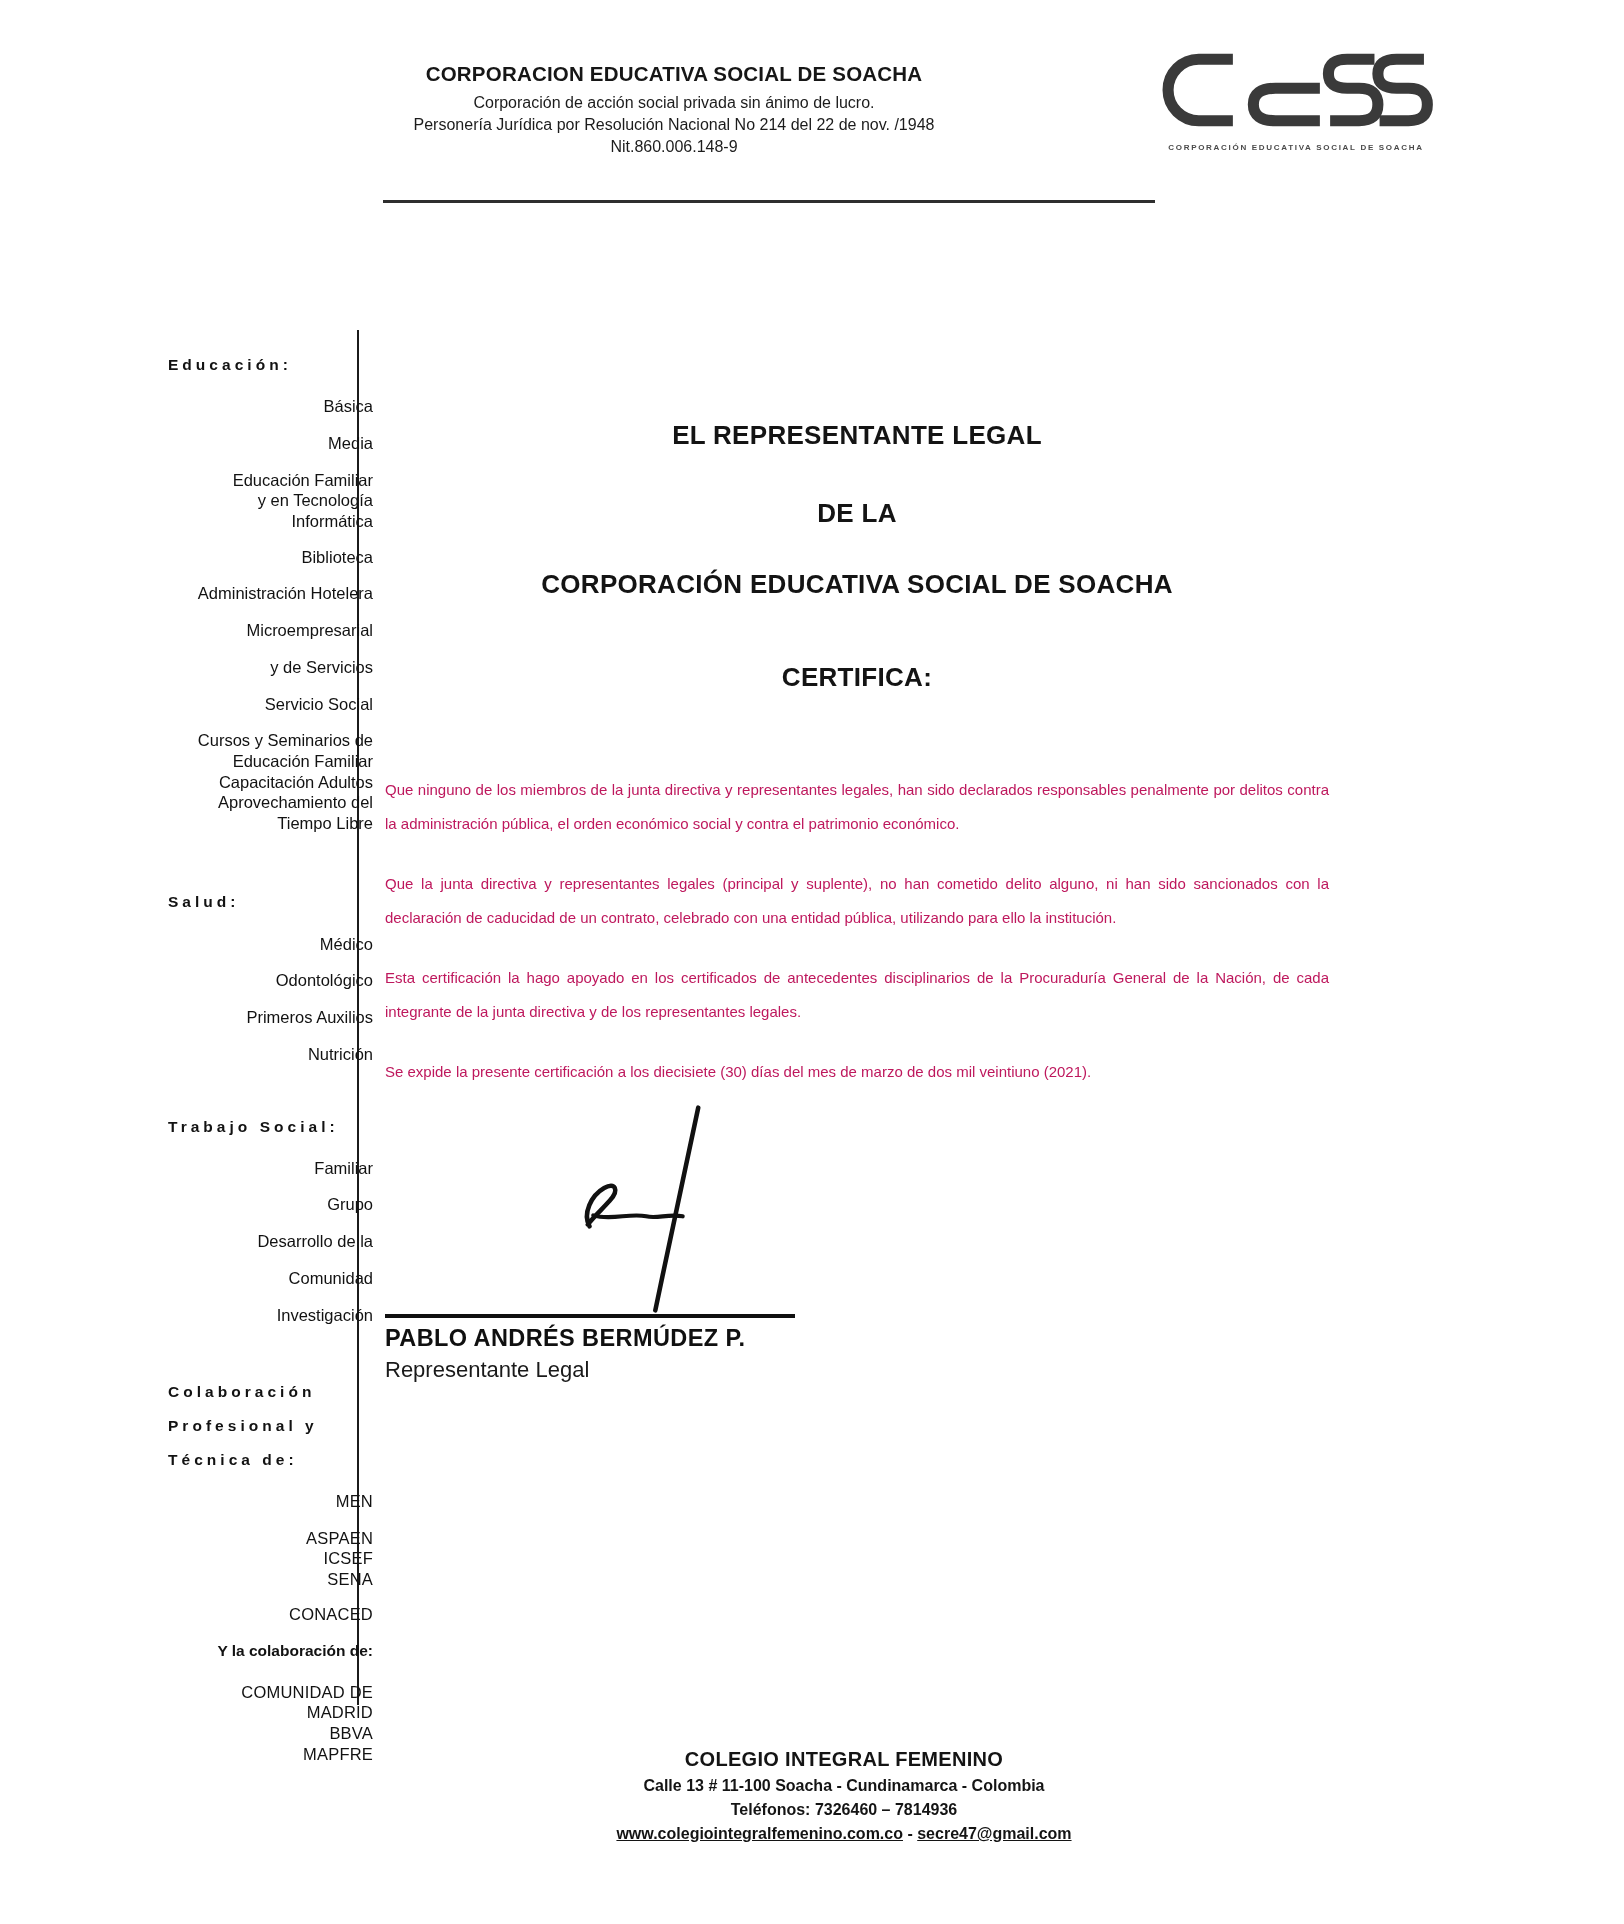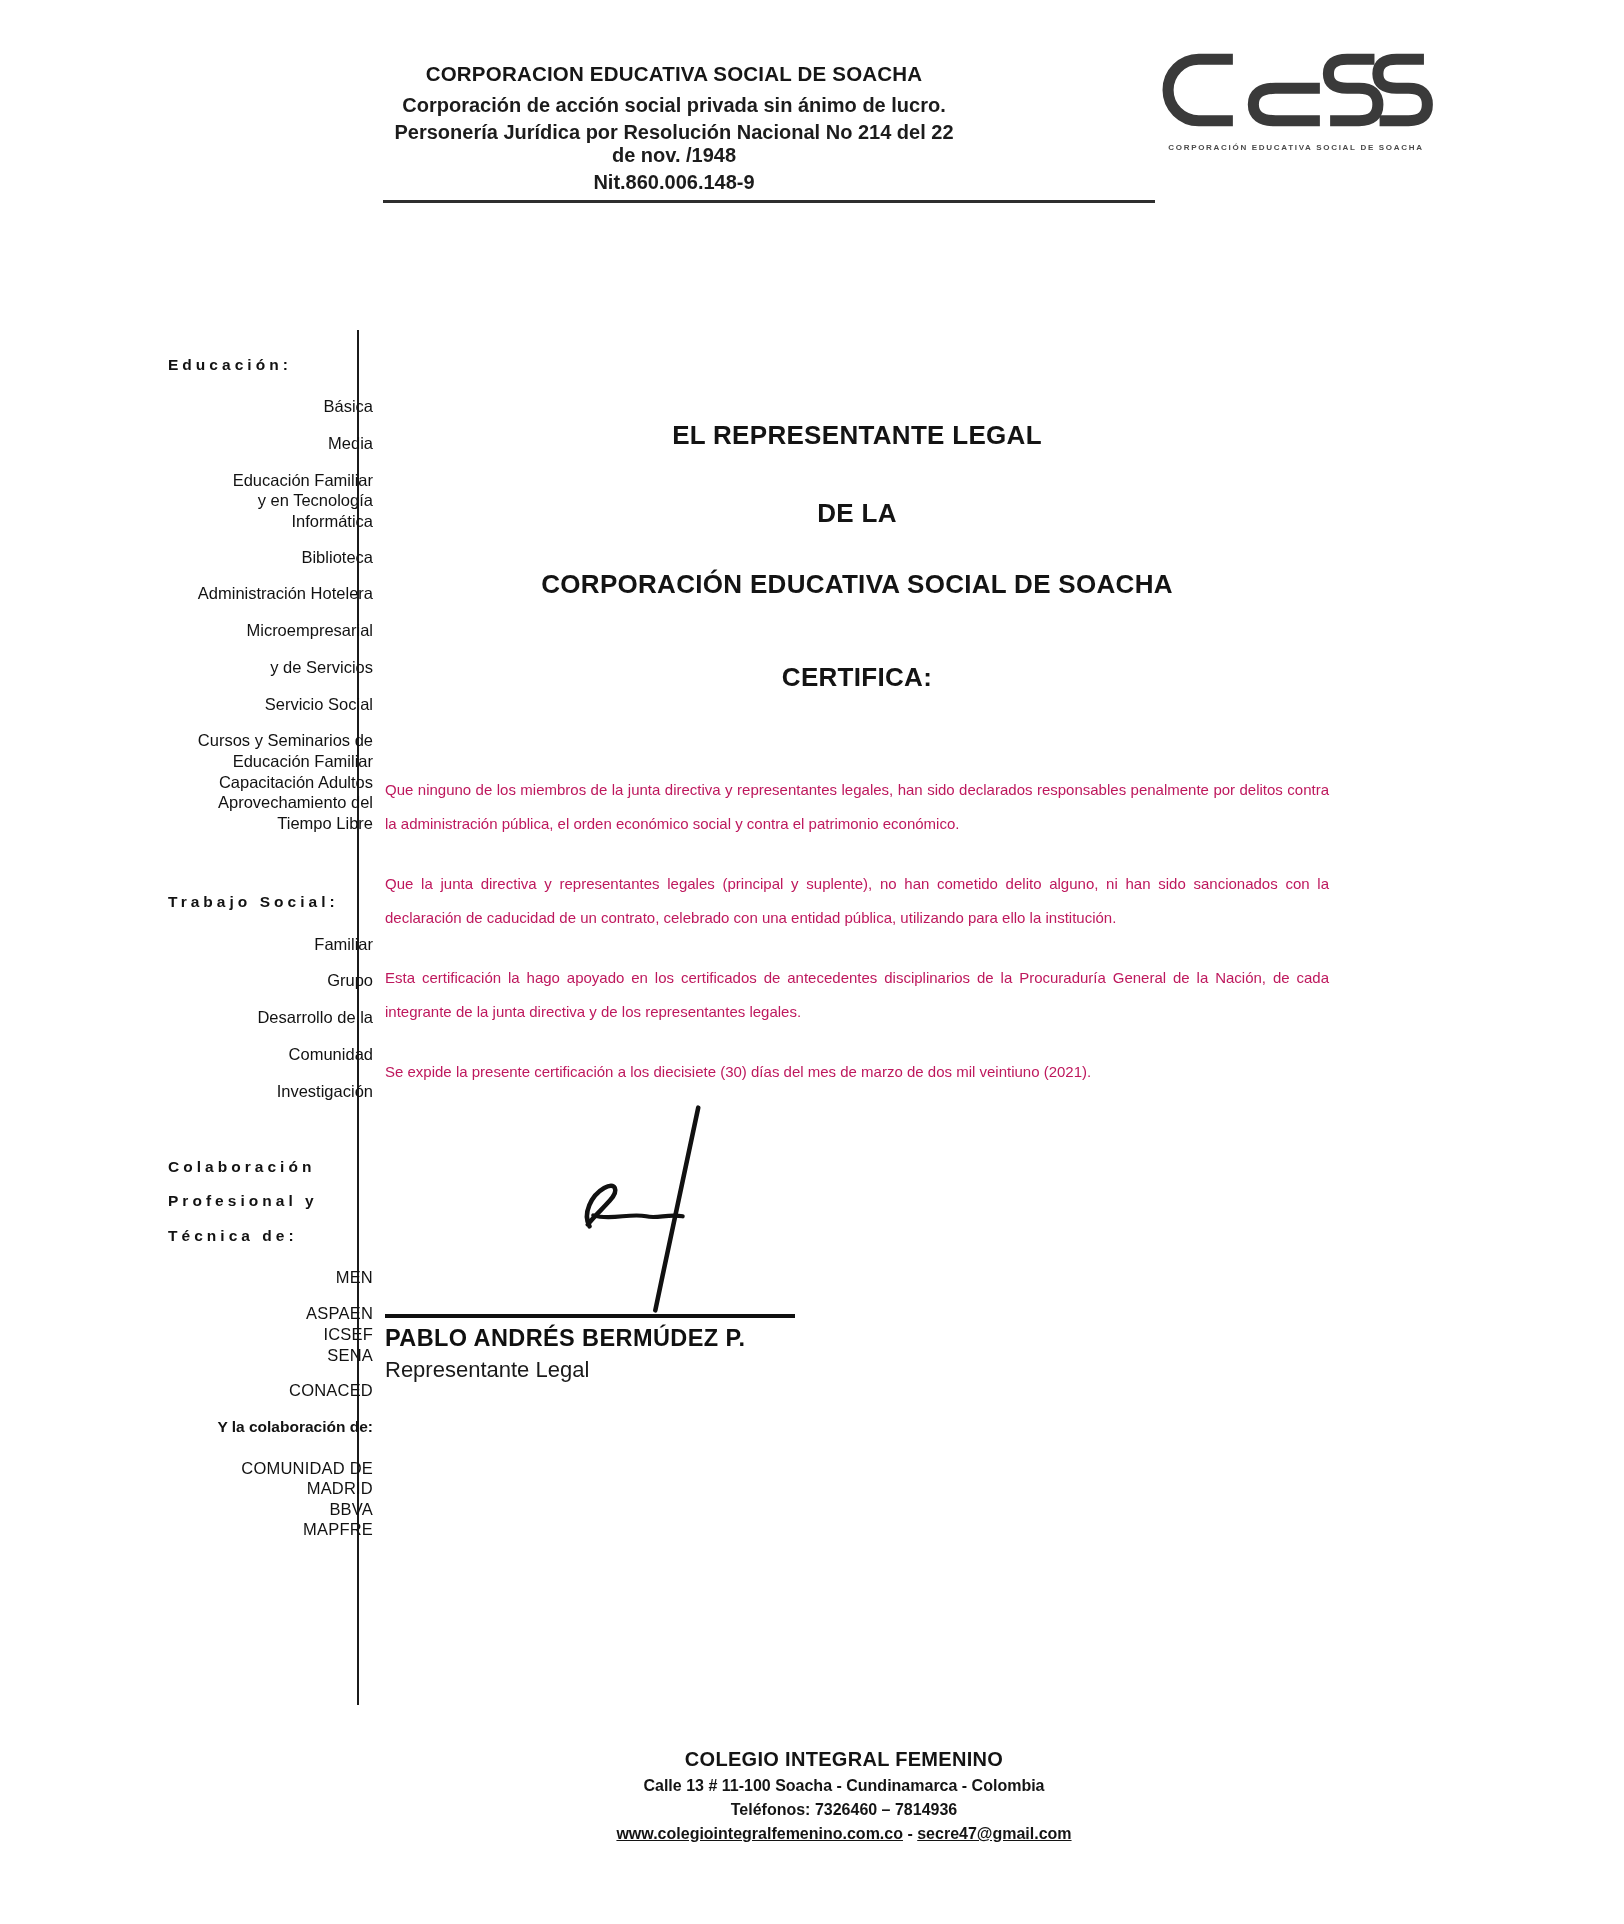--- a/index.html
+++ b/index.html
@@ -4,21 +4,21 @@
 <style>
   html,body{margin:0;padding:0;background:#ffffff;}
   .page{
     position:relative;width:1624px;height:1924px;background:#ffffff;
     font-family:"Liberation Sans",sans-serif;color:#1a1a1a;overflow:hidden;
   }
 
   
   .header-block{position:absolute;left:381px;top:62px;width:586px;text-align:center;}
   .org-name{font-size:20.5px;font-weight:bold;letter-spacing:0.2px;color:#161616;}
-  .header-sub{font-size:20px;font-weight:bold;margin-top:4px;color:#1c1c1c;}
+  .header-sub{font-size:16px;font-weight:normal;margin-top:4px;color:#1c1c1c;}
   .header-sub.gap{margin-top:8px;}
 
   .logo-block{position:absolute;left:1146px;top:44px;width:300px;text-align:center;}
   .logo-caption{margin-top:3px;font-size:8px;font-weight:bold;letter-spacing:1.7px;color:#4a4a4a;white-space:nowrap;}
 
   .header-rule{position:absolute;left:383px;top:200px;width:772px;height:3px;background:#2e2e2e;}
 
   
   .v-divider{position:absolute;left:357px;top:330px;width:2px;height:1375px;background:#1b1b1b;}
 
@@ -96,20 +96,27 @@
       <div class="sb-item">Microempresarial</div>
       <div class="sb-item">y de Servicios</div>
       <div class="sb-item">Servicio Social</div>
       <div class="sb-item tight">Cursos y Seminarios de
 Educación Familiar
 Capacitación Adultos
 Aprovechamiento del
 Tiempo Libre</div>
     </div>
 
+    <div class="sb-section s2">
+      <div class="sb-heading">Salud:</div>
+      <div class="sb-item">Médico</div>
+      <div class="sb-item">Odontológico</div>
+      <div class="sb-item">Primeros Auxilios</div>
+      <div class="sb-item">Nutrición</div>
+    </div>
 
     <div class="sb-section s3">
       <div class="sb-heading">Trabajo Social:</div>
       <div class="sb-item">Familiar</div>
       <div class="sb-item">Grupo</div>
       <div class="sb-item">Desarrollo de la</div>
       <div class="sb-item">Comunidad</div>
       <div class="sb-item">Investigación</div>
     </div>
 

